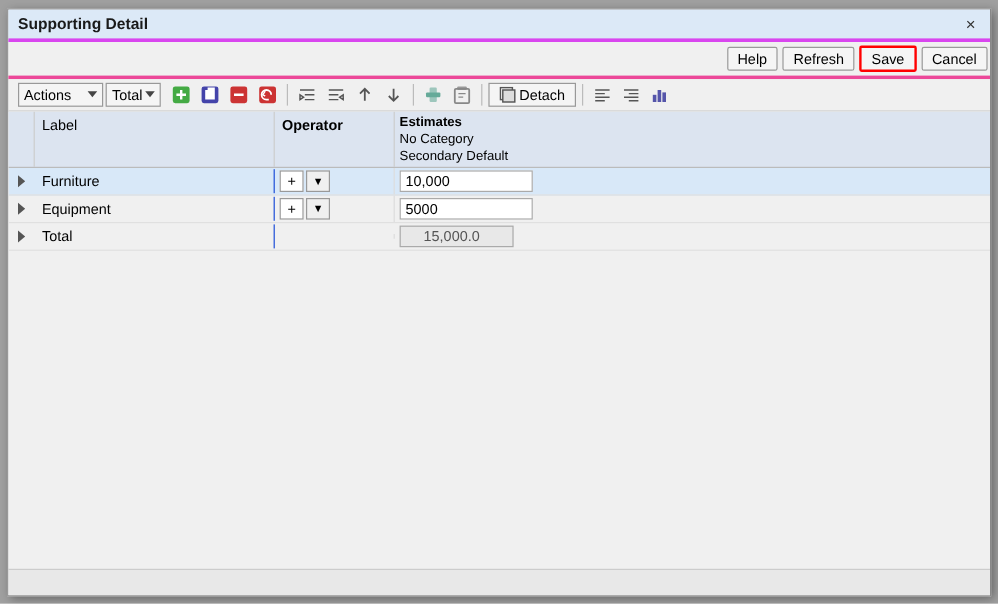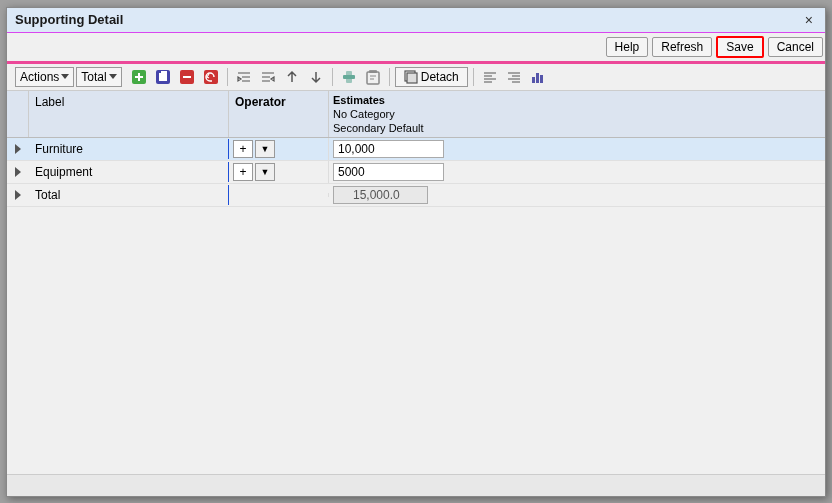--- a/index.html
+++ b/index.html
@@ -19,21 +19,21 @@
       border: 1px solid #888;
       width: 820px;
       height: 490px;
       box-shadow: 2px 2px 8px rgba(0,0,0,0.4);
       display: flex;
       flex-direction: column;
       position: relative;
     }
     .dialog-titlebar {
       background: #dce9f7;
-      border-bottom: 1px solid #d946ef;
+      border-bottom: 3px solid #d946ef;
       padding: 4px 8px;
       display: flex;
       align-items: center;
       justify-content: space-between;
     }
     .dialog-title {
       font-weight: bold;
       font-size: 13px;
       color: #1a1a1a;
     }
@@ -76,21 +76,21 @@
       gap: 2px;
     }
     .actions-dropdown {
       padding: 2px 4px;
       font-size: 12px;
       border: 1px solid #999;
       background: #f5f5f5;
       cursor: pointer;
       display: flex;
       align-items: center;
-      gap: 2px;
+      gap: 14px;
     }
     .view-dropdown {
       padding: 2px 4px;
       font-size: 12px;
       border: 1px solid #999;
       background: #f5f5f5;
       cursor: pointer;
       display: flex;
       align-items: center;
       gap: 2px;

